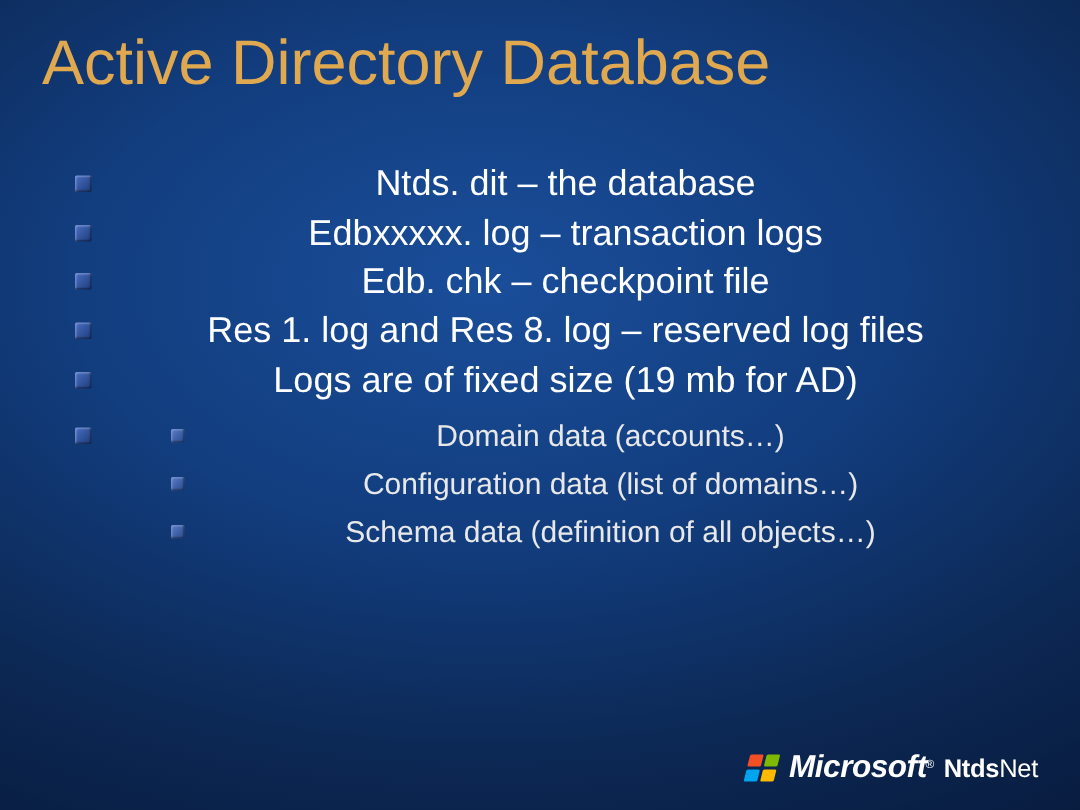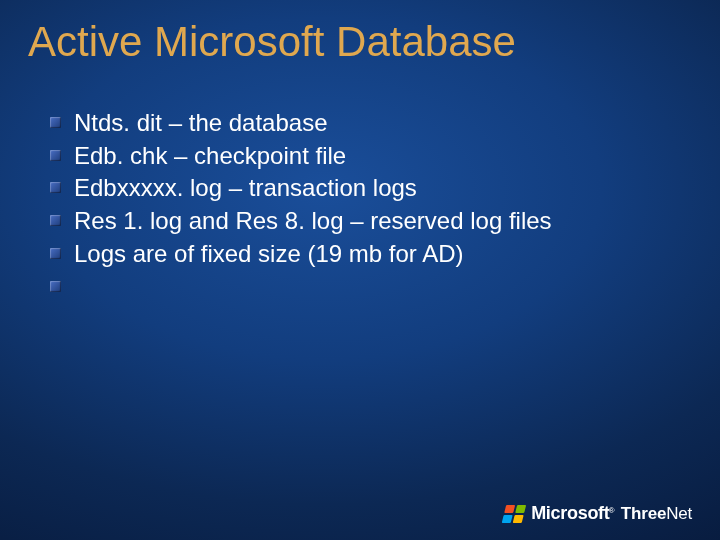--- a/index.html
+++ b/index.html
@@ -29,20 +29,21 @@
     font-weight: 400;
     color: #e0a84f;
     letter-spacing: 0px;
   }
   .content {
     position: absolute;
     top: 108px;
     left: 48px;
     right: 40px;
     color: #ffffff;
+    text-align: center;
   }
   ul.outer {
     list-style: none;
     margin: 0;
     padding: 0;
   }
   ul.outer > li {
     font-size: 24px;
     line-height: 1.28;
     margin-bottom: 2px;
@@ -90,21 +91,22 @@
   .footer-logo {
     position: absolute;
     bottom: 16px;
     right: 28px;
     display: flex;
     align-items: center;
     gap: 6px;
   }
   .ms-word {
     color: #ffffff;
-    font-size: 18px;
+    font-size: 21px;
+    font-style: italic;
     font-weight: 700;
     letter-spacing: -0.3px;
   }
   .ms-sup {
     color: #ffffff;
     font-size: 8px;
     vertical-align: super;
     font-style: italic;
     margin-left: -1px;
   }
@@ -133,40 +135,45 @@
   .fr { background:#f25022; }
   .fg { background:#7fba00; }
   .fb { background:#00a4ef; }
   .fy { background:#ffb900; }
 </style>
 </head>
 <body>
 
 <div class="slide">
 
-  <div class="title">Active Microsoft Database</div>
+  <div class="title">Active Directory Database</div>
 
   <div class="content">
     <ul class="outer">
       <li>Ntds. dit – the database</li>
+      <li>Edbxxxxx. log – transaction logs</li>
       <li>Edb. chk – checkpoint file</li>
-      <li>Edbxxxxx. log – transaction logs</li>
       <li>Res 1. log and Res 8. log – reserved log files</li>
       <li>Logs are of fixed size  (19 mb for AD)</li>
       <li>
+        <ul class="inner">
+          <li>Domain data (accounts…)</li>
+          <li>Configuration data (list of domains…)</li>
+          <li>Schema data (definition of all objects…)</li>
+        </ul>
       </li>
     </ul>
   </div>
 
   <div class="footer-logo">
     <span class="ms-flag">
       <span class="fr"></span>
         <span class="fg"></span>
         <span class="fb"></span>
         <span class="fy"></span>
     </span>
     <span>
       <span class="ms-word">Microsoft</span><span class="ms-sup">®</span>
-      <span class="technet"><span class="bold">Three</span><span>Net</span></span>
+      <span class="technet"><span class="bold">Ntds</span><span>Net</span></span>
     </span>
   </div>
 
 </div>
 
 </body></html>

